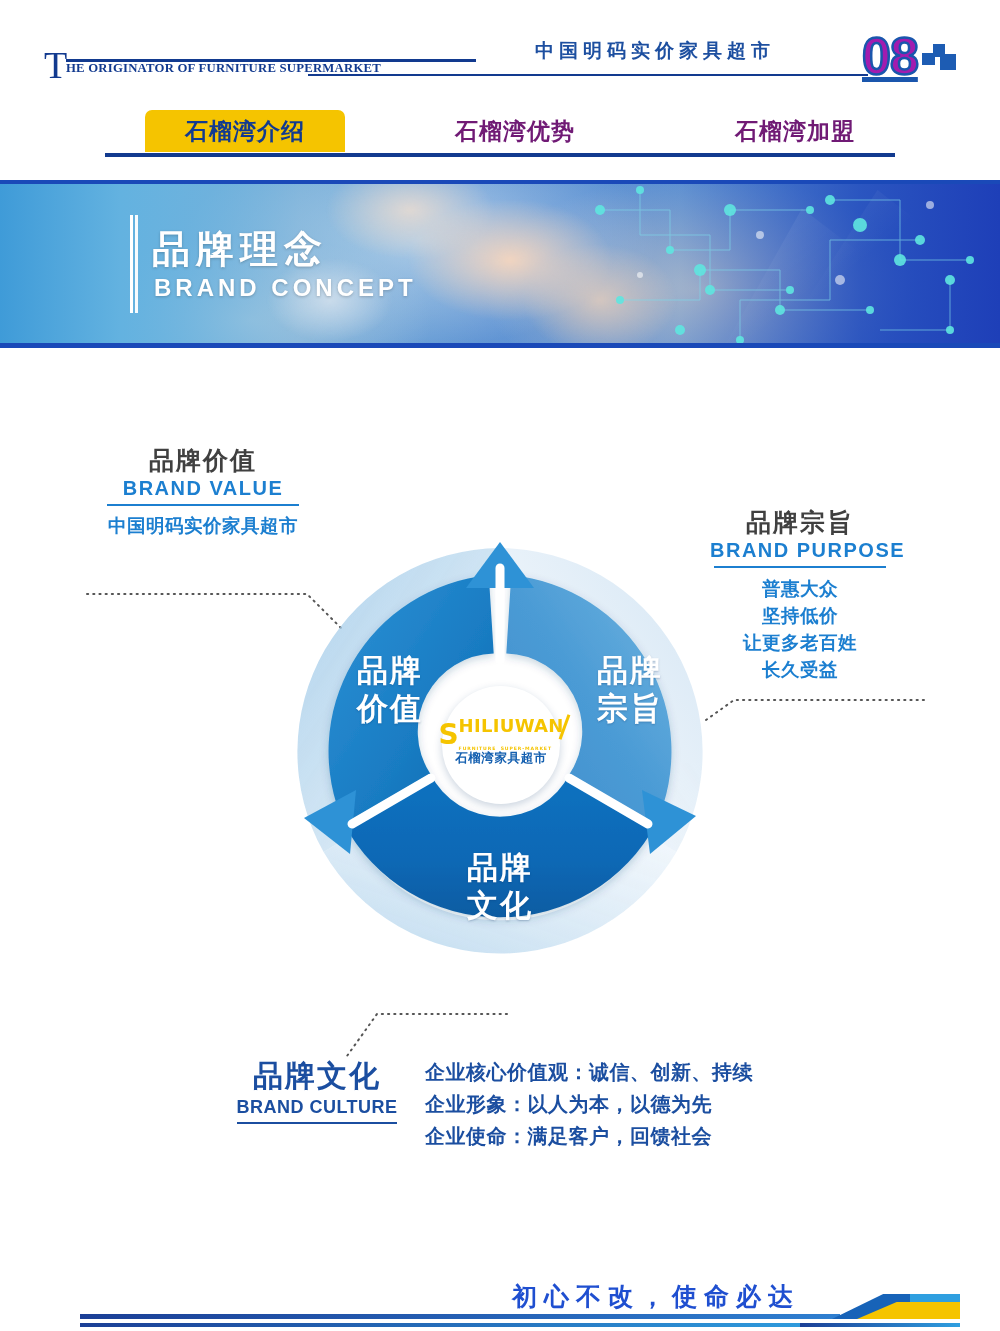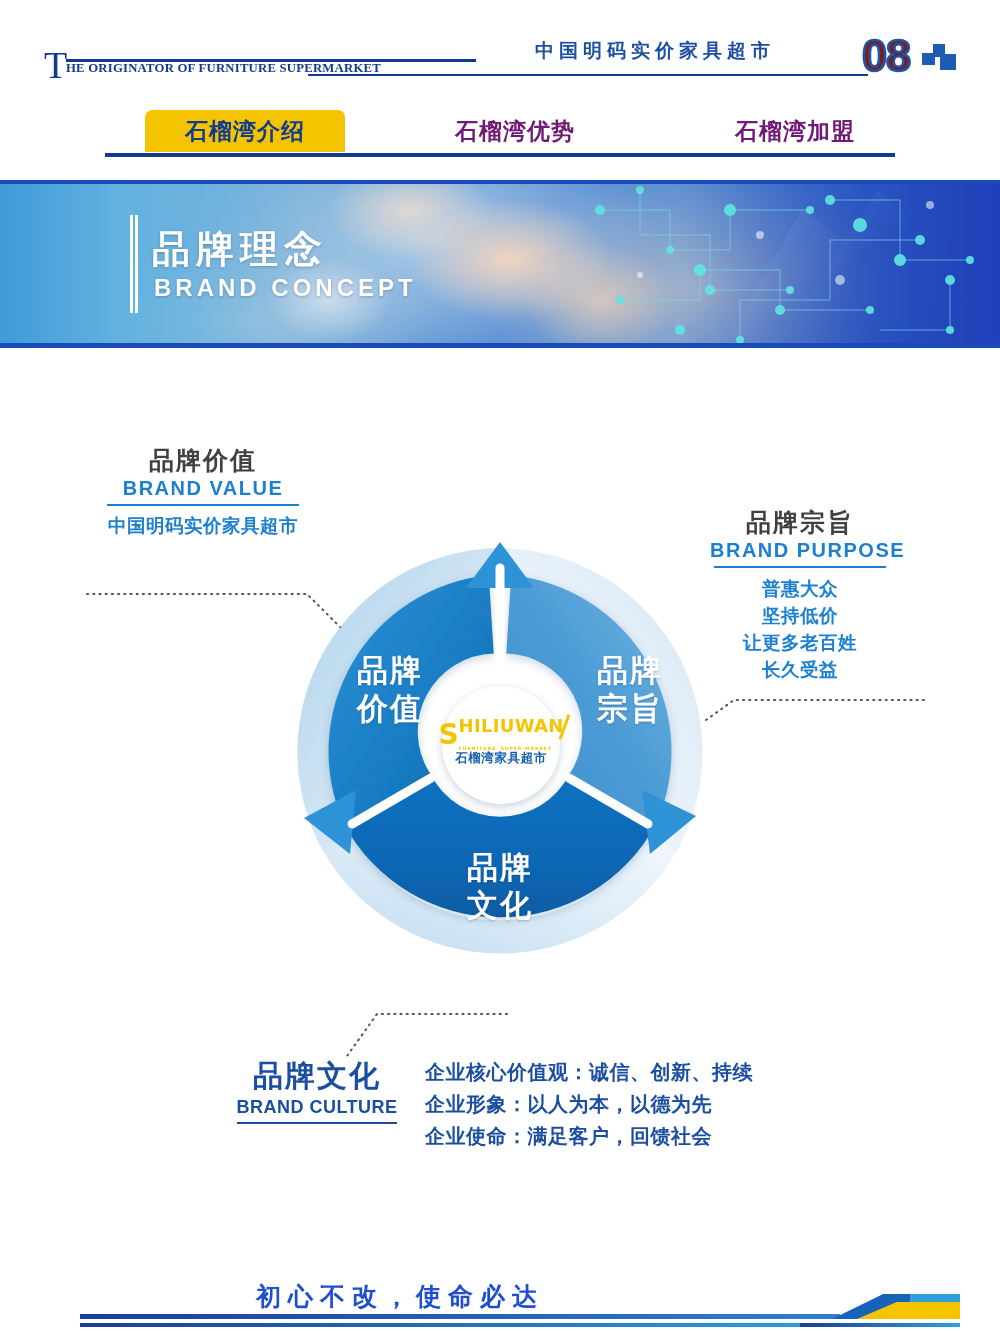--- a/index.html
+++ b/index.html
@@ -23,22 +23,22 @@
   }
   .hdr-rule-top { position:absolute; left:66px; top:59px; width:410px; height:3px; background:#123a8f; }
   .hdr-rule-bot { position:absolute; left:308px; top:74px; width:560px; height:2px; background:#123a8f; }
   .hdr-cn {
     position:absolute; left:520px; top:38px; width:270px; text-align:center;
     font-size:19px; letter-spacing:5px; color:#1d4fa0; font-weight:700;
     white-space:nowrap;
   }
   .hdr-pageno {
     position:absolute; left:862px; top:36px;
-    font-size:45px; line-height:40px; font-weight:800; color:#7f1d1d;
-    -webkit-text-stroke:2.5px #1a56ad; letter-spacing:-1px;
+    font-size:52px; line-height:40px; font-weight:800; color:#a21caf;
+    -webkit-text-stroke:2.5px #1a56ad; letter-spacing:-1px;text-decoration:underline;
   }
   .hdr-blocks { position:absolute; left:922px; top:44px; width:34px; height:30px; }
   .hdr-blocks i { position:absolute; background:#1d5cb3; display:block; }
   .hdr-blocks i.b1 { left:0;  top:9px;  width:13px; height:12px; }
   .hdr-blocks i.b2 { left:11px; top:0;  width:12px; height:13px; }
   .hdr-blocks i.b3 { left:18px; top:10px; width:16px; height:16px; }
 
   
   .tabs { position:absolute; left:0; top:110px; width:1000px; height:60px; }
   .tab {
@@ -173,21 +173,21 @@
     font-size:31px; line-height:38px; letter-spacing:2px; white-space:nowrap;
     text-shadow:0 1px 2px rgba(0,40,90,.25);
   }
   .seg-left  { left:330px; top:296px; width:120px; }
   .seg-right { left:570px; top:296px; width:120px; }
   .seg-bot   { left:440px; top:493px; width:120px; }
 
   
   .footer { position:absolute; left:0; top:1266px; width:1000px; height:65px; }
   .footer .slogan {
-    position:absolute; left:0; top:14px; width:800px; text-align:center;
+    position:absolute; left:0; top:14px; width:800px; text-align:right;
     font-size:25px; font-weight:700; color:#1f4fd0; letter-spacing:7px;
     white-space:nowrap;
     font-family:"DejaVu Sans","Liberation Sans",sans-serif;
   }
   .footer .ln1b{ position:absolute; left:80px; top:48px; width:760px; height:5px;
                  background:linear-gradient(90deg,#1b3f96,#2f7fd0); }
   .footer .ln2 { position:absolute; left:80px; top:57px; width:760px; height:4px;
                  background:linear-gradient(90deg,#1b3f96,#2f9fe0); }
   .footer .shape { position:absolute; left:800px; top:28px; width:160px; height:34px; }
   .footer .shape .blue {

